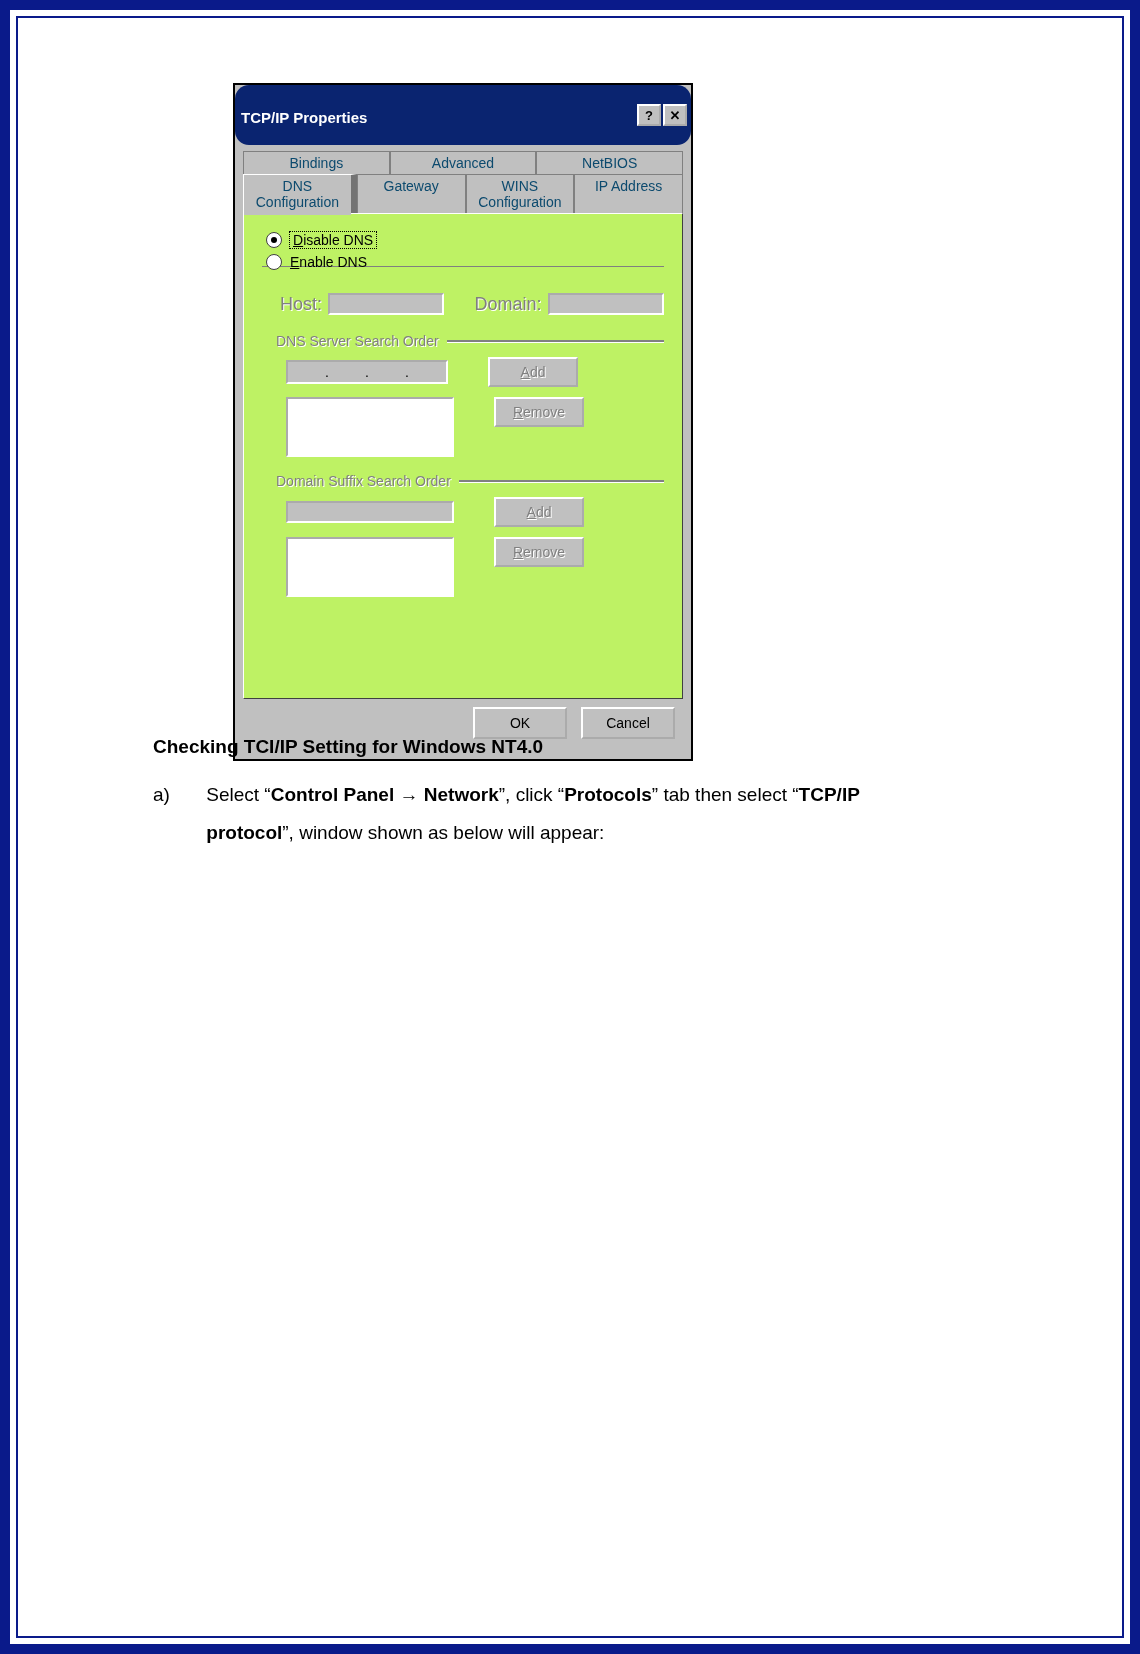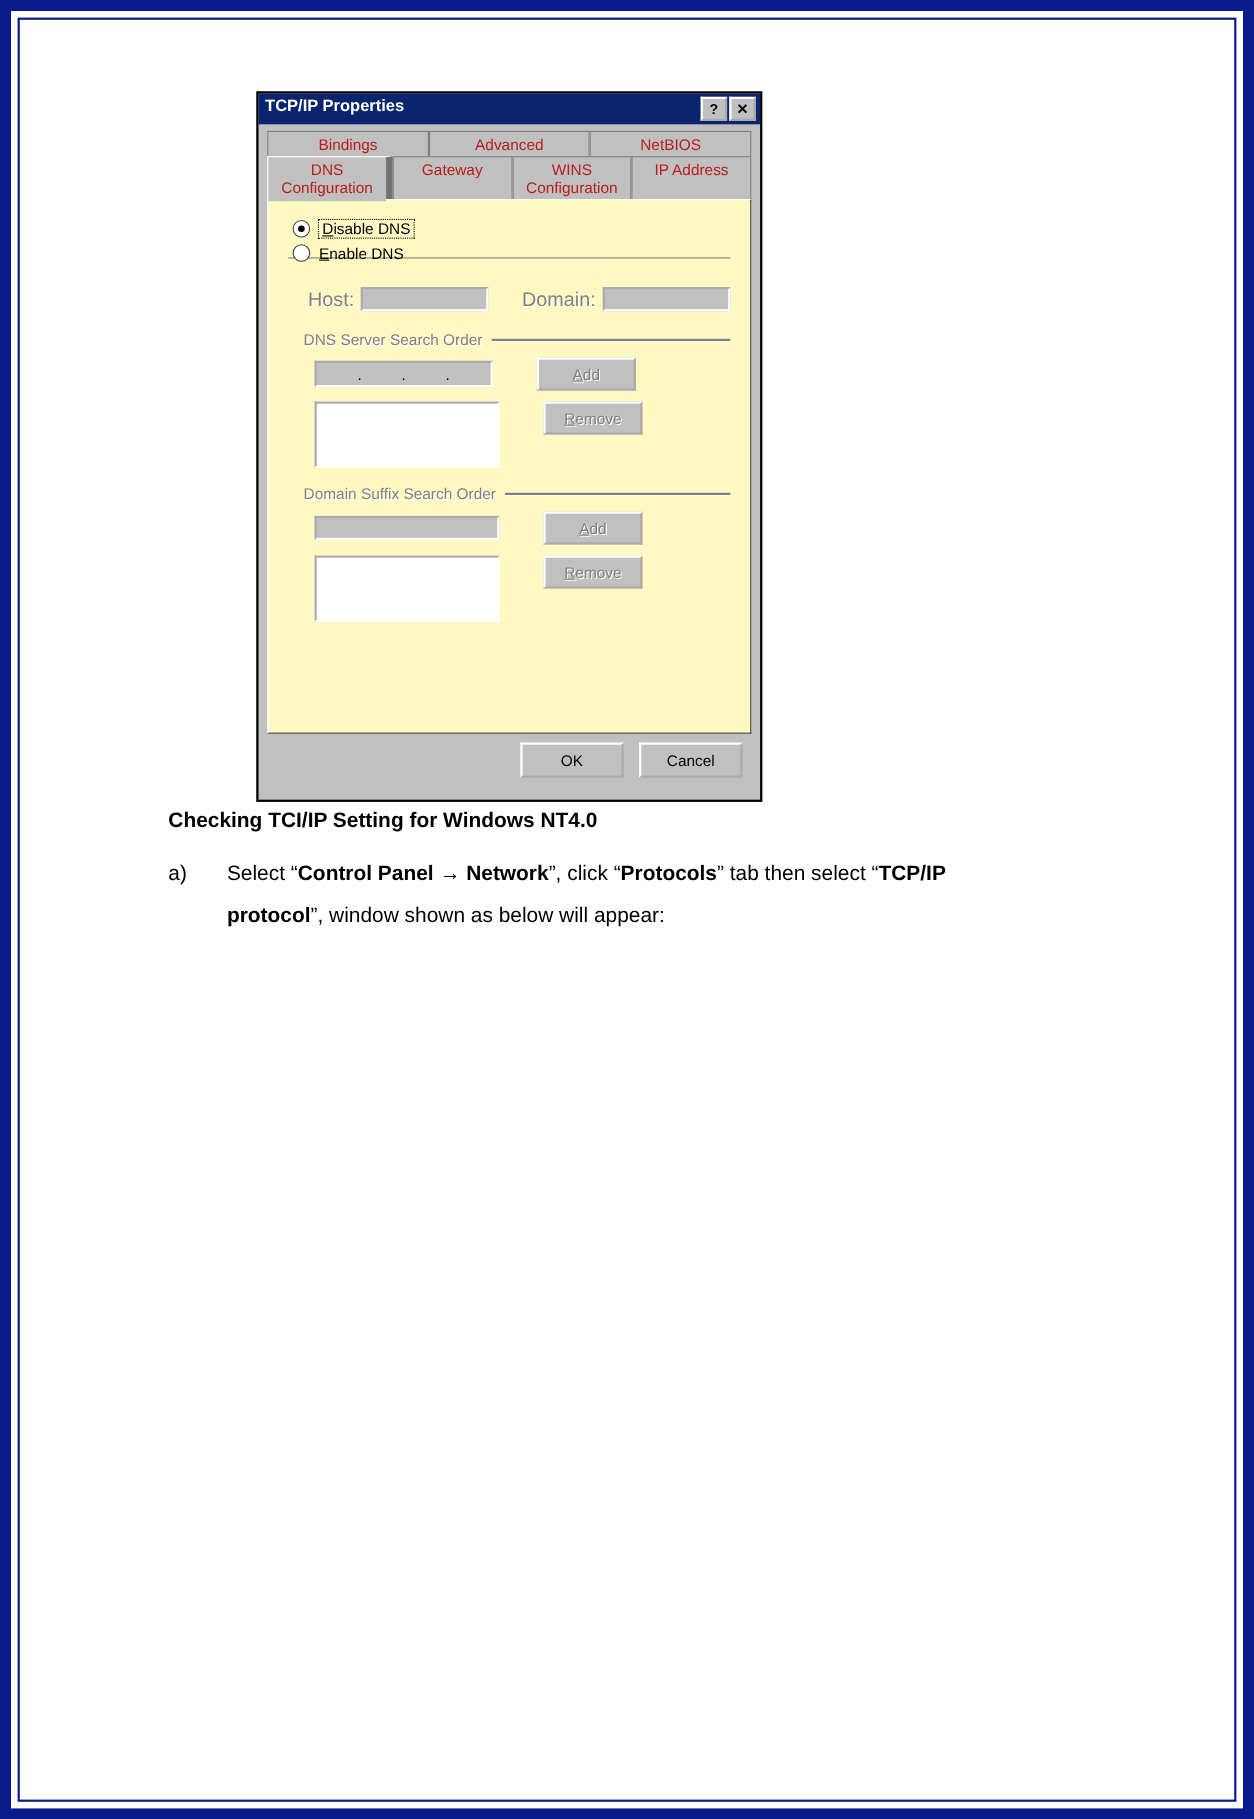--- a/index.html
+++ b/index.html
@@ -29,24 +29,25 @@
     width:460px;
   }
   .dialog {
     border:2px solid #000;
     background:#c0c0c0;
     font-size:14px;
   }
   .titlebar {
     background:linear-gradient(#0a2470,#0a2470);
     color:#fff;
-    display:flex; align-items:flex-start;
-    padding:3px 4px;
+    display:flex; align-items:flex-end;
+    padding:19px 4px;
     font-weight:bold;
     font-size:15px;
+    border-radius:14px;
   }
   .titlebar .title { flex:1; padding-left:2px; }
   .titlebar .sysbtn {
     width:20px; height:18px;
     background:#c0c0c0;
     border:2px outset #fff;
     margin-left:2px;
     display:flex; align-items:center; justify-content:center;
     font-family: "Arial", sans-serif;
     font-size:13px; font-weight:bold; color:#000;
@@ -56,40 +57,40 @@
   }
   .tabs-row { display:flex; }
   .tabs-row .tab {
     flex:1;
     background:#c0c0c0;
     border:1px solid #808080;
     border-bottom:none;
     text-align:center;
     padding:3px 4px;
     font-size:14px;
-    color:#b91c1c;
+    color:#0c4a6e;
     position:relative;
   }
   .tabs-row .tab.active {
     background:#c0c0c0;
     border-top:1px solid #fff;
     border-left:1px solid #fff;
     border-right:6px solid #737373;
     z-index:2;
   }
   .tabs-row.second .tab.active::after{
     content:"";
     position:absolute; left:0; right:0; bottom:-2px; height:3px;
     background:#c0c0c0;
   }
   .tab-body {
     border:1px solid #fff;
     border-right:1px solid #404040;
     border-bottom:1px solid #404040;
-    background:#fef9c3;
+    background:#bef264;
     padding:14px 18px 30px 18px;
     min-height:440px;
     position:relative;
   }
   .radio-row { display:flex; align-items:center; margin:4px 0 6px 4px; font-size:14px; }
   .radio {
     width:14px; height:14px; border-radius:50%;
     border:1px solid #404040; background:#fff; margin-right:8px;
     display:flex; align-items:center; justify-content:center;
   }

